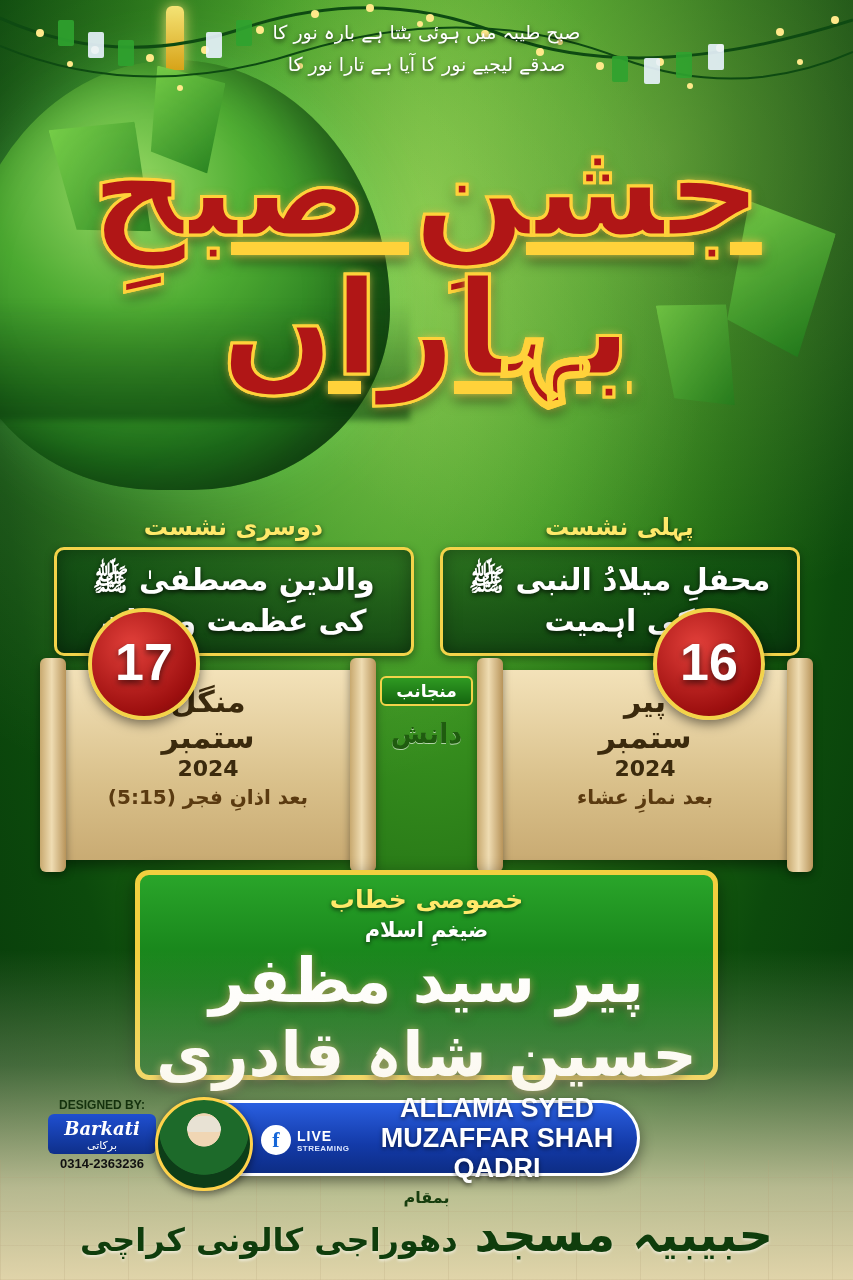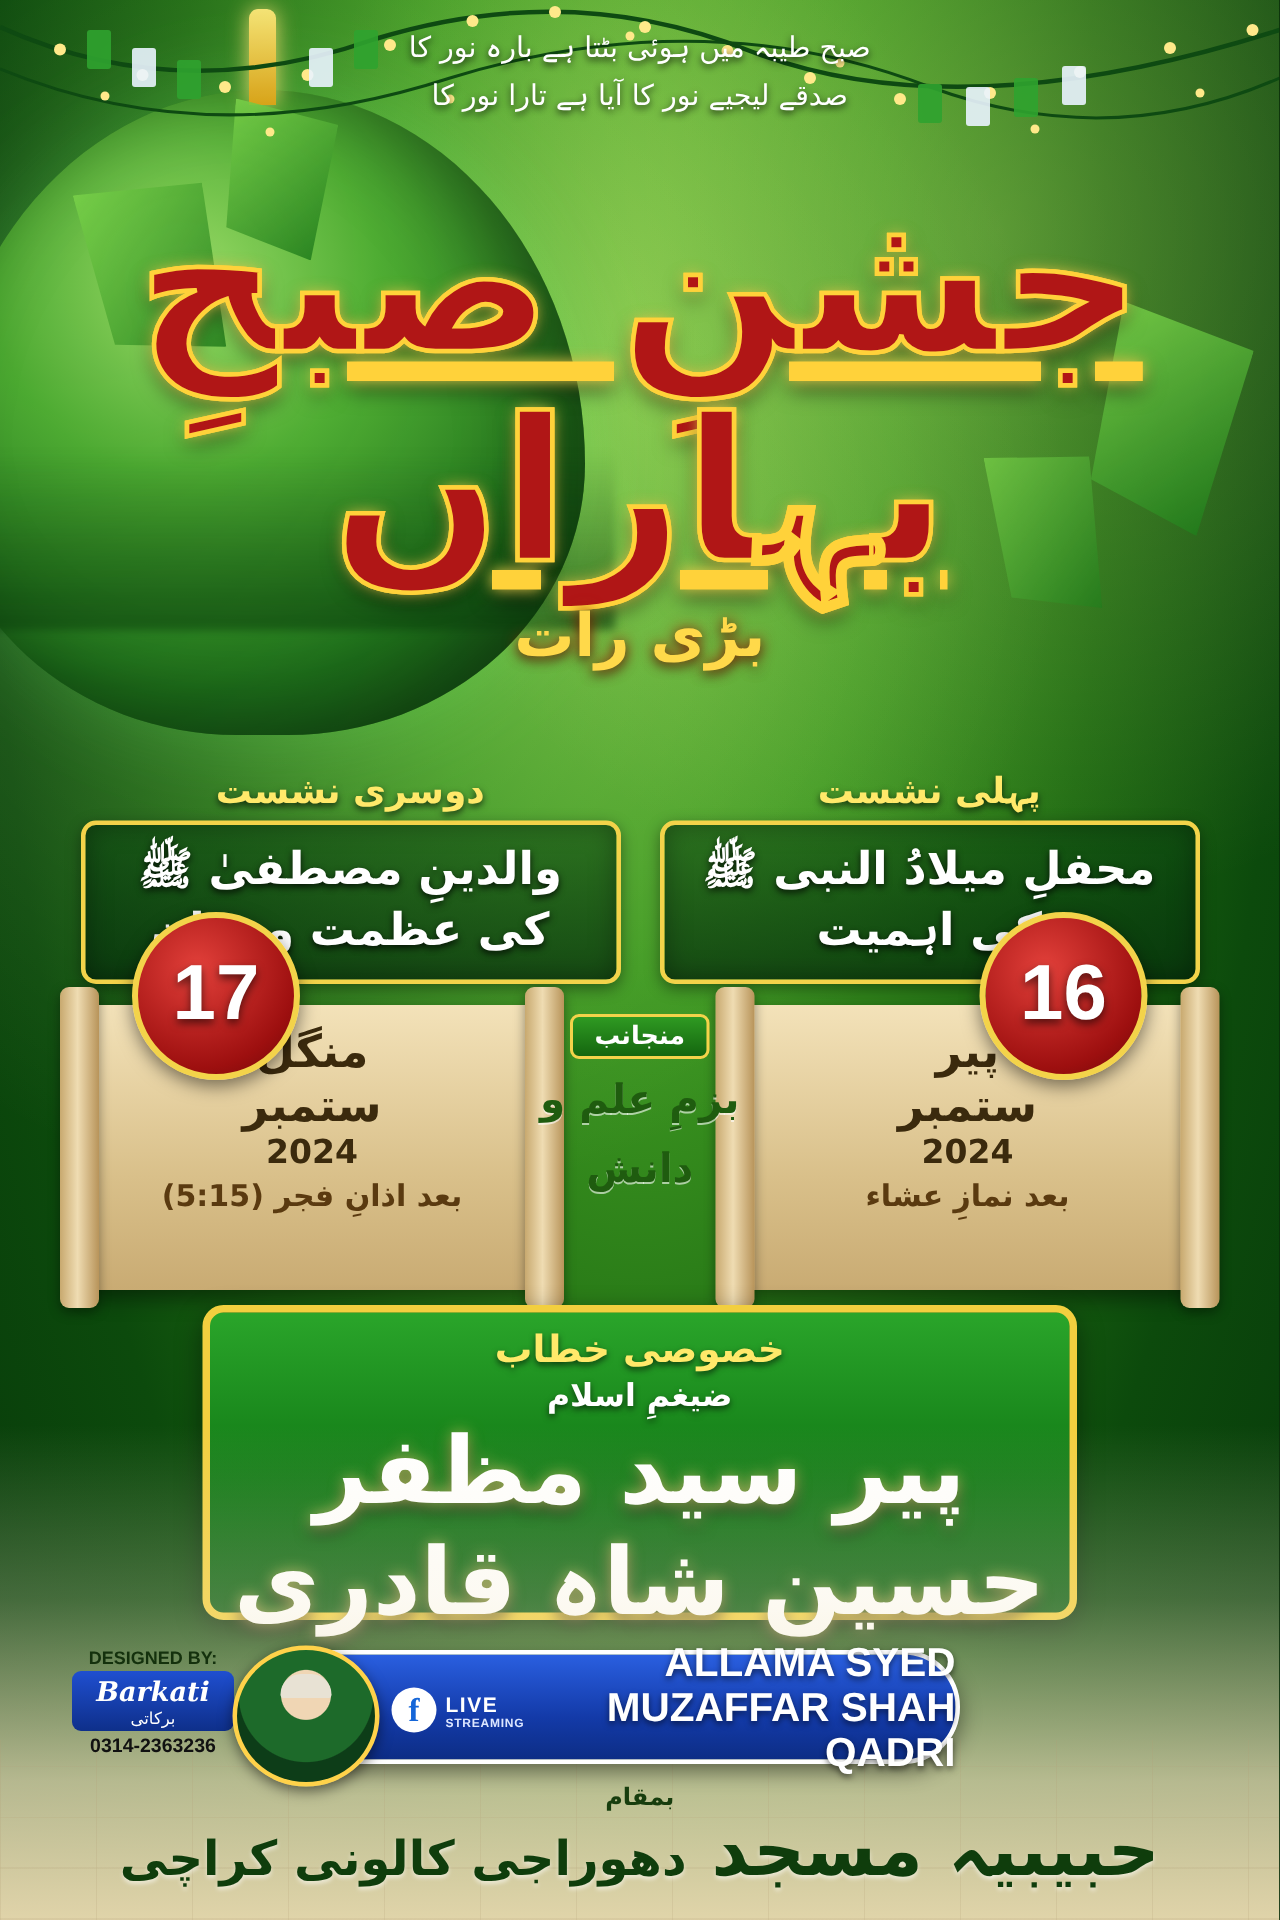--- a/index.html
+++ b/index.html
@@ -417,21 +417,21 @@
     letter-spacing: .5px;
   }
   .live-name {
     margin-left: 98px;
     font-family: "Liberation Sans", sans-serif;
     font-size: 27px;
     font-weight: bold;
     color: #ffffff;
     line-height: 1.12;
     text-shadow: 0 2px 4px rgba(0,0,0,.55);
-    text-align: right;
+    text-align: center;
   }
   
   .footer {
     position: absolute;
     left: 0; right: 0;
     bottom: 18px;
     text-align: center;
     direction: rtl;
   }
   .footer-top {
@@ -507,21 +507,20 @@
     </svg>
   </div>
 
   <div class="couplet">
     <div>صبح طیبہ میں ہوئی بٹتا ہے بارہ نور کا</div>
     <div>صدقے لیجیے نور کا آیا ہے تارا نور کا</div>
   </div>
 
   <div class="title-wrap">
     <div class="title-main">جشنِ صبحِ بہاراں</div>
-    <div class="title-sub">بڑی رات</div>
   </div>
 
   <div class="sessions">
     <div class="session">
       <div class="session-label">پہلی نشست</div>
       <div class="session-box">محفلِ میلادُ النبی ﷺ کی اہمیت</div>
     </div>
     <div class="session">
       <div class="session-label">دوسری نشست</div>
       <div class="session-box">والدینِ مصطفیٰ ﷺ کی عظمت و شان</div>
@@ -545,21 +544,20 @@
         <div class="scroll-day">منگل</div>
         <div class="scroll-day">ستمبر</div>
         <div class="scroll-year">2024</div>
         <div class="scroll-time">بعد اذانِ فجر (5:15)</div>
       </div>
     </div>
     <div class="badge left">17</div>
 
     <div class="center-tag">
       <div class="pill">منجانب</div>
-      <div class="ct-line">بزمِ علم و</div>
       <div class="ct-line">دانش</div>
     </div>
   </div>
 
   <div class="speaker">
     <div class="speaker-head">خصوصی خطاب</div>
     <div class="speaker-pre">ضیغمِ اسلام</div>
     <div class="speaker-name">پیر سید مظفر حسین شاہ قادری</div>
   </div>
 

